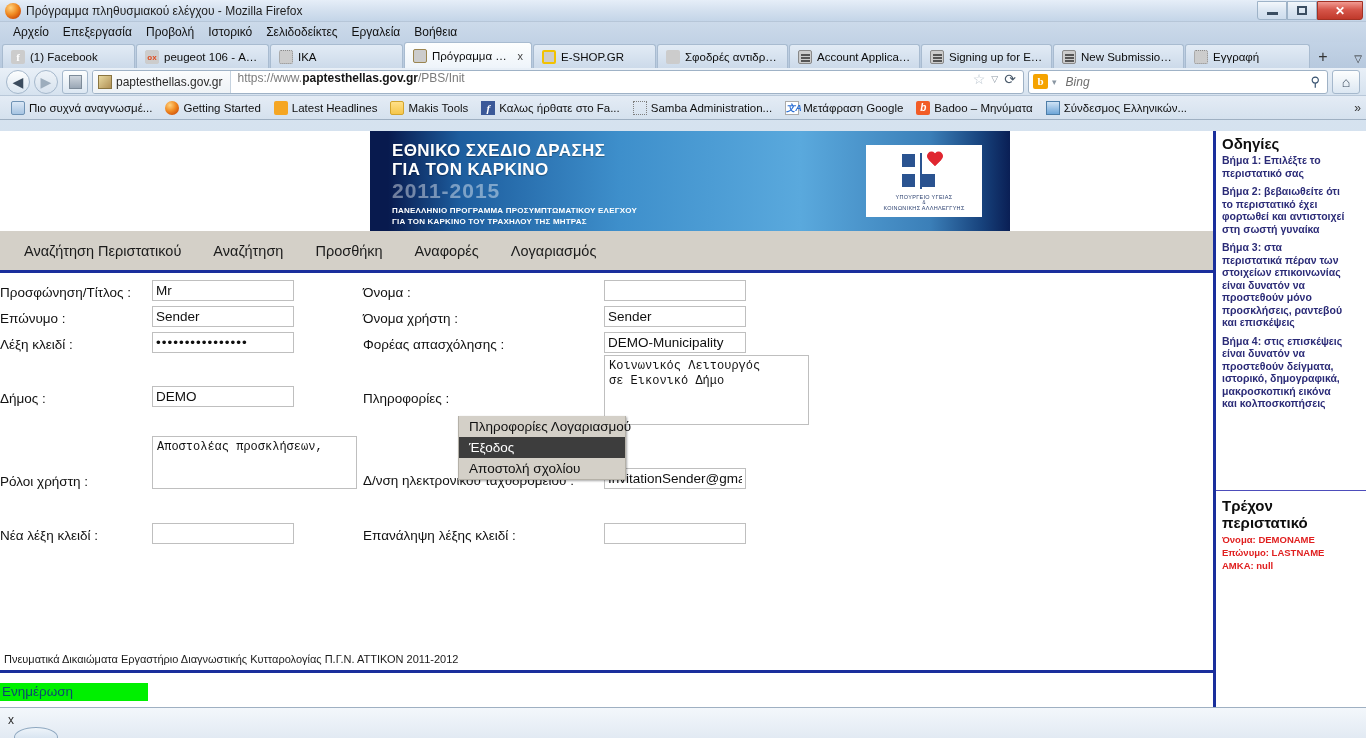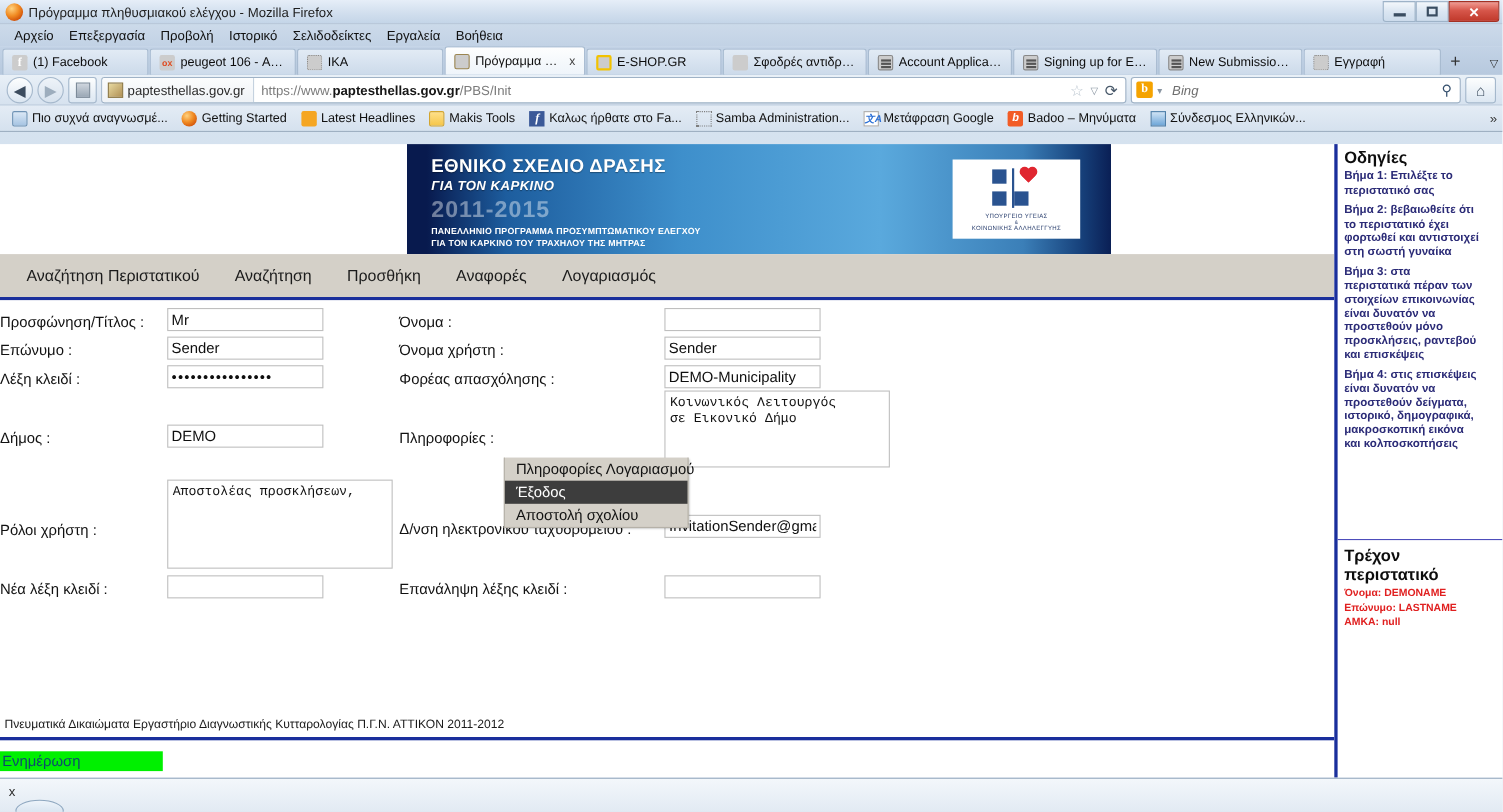--- a/index.html
+++ b/index.html
@@ -128,21 +128,21 @@
   .navcirc.fwd { background: linear-gradient(to bottom,#eef3f8,#d7e2ee); color:#9dadbd; }
   .navsq {
     width: 26px; height: 24px; border-radius: 3px;
     background: linear-gradient(to bottom,#fdfefe,#dce7f2);
     border: 1px solid #a5b8cc;
     display:flex;align-items:center;justify-content:center;
   }
   .urlbar {
     flex: 1; height: 24px;
     background: #fff; border: 1px solid #9fb2c6; border-radius: 3px;
-    display: flex; align-items: center; font-size: 12px;
+    display: flex; align-items: flex-start; font-size: 12px;
     overflow: hidden;
   }
   .idbox {
     display:flex;align-items:center;gap:4px;
     padding: 0 7px 0 5px; height: 100%;
     background: linear-gradient(to bottom,#fbfcfd,#eef2f6);
     border-right: 1px solid #c5d2df;
     color: #2b2b2b; font-size: 12px; white-space: nowrap;
   }
   .idicon { width:14px;height:14px;background:linear-gradient(135deg,#e8d9a0,#b09055);border:1px solid #8a7540;flex:none;}
@@ -215,22 +215,22 @@
         #0a1f55 640px);
     position: relative;
     margin-left: 370px;
     width: 640px;
     color: #fff;
     overflow: hidden;
   }
   .banner-left { padding: 10px 0 0 22px; }
   .bn1 { font-size: 17px; font-weight: bold; letter-spacing: .4px; line-height: 19px;
          text-shadow: 0 1px 1px rgba(0,0,0,.35); }
-  .bn2 { font-size: 12px; font-weight: bold; letter-spacing: .4px; line-height: 19px;
-         text-shadow: 0 1px 1px rgba(0,0,0,.35); font-style: italic; }
+  .bn2 { font-size: 17px; font-weight: bold; letter-spacing: .4px; line-height: 19px;
+         text-shadow: 0 1px 1px rgba(0,0,0,.35); }
   .bn3 { font-size: 21px; font-weight: bold; letter-spacing: 1px; line-height: 23px;
          color: rgba(255,255,255,.42); }
   .bn4 { font-size: 8px; font-weight: bold; line-height: 11px; margin-top: 3px; letter-spacing:.2px;}
   .banner-logo {
     position: absolute; right: 28px; top: 14px;
     width: 116px; height: 72px; background: #fff;
     display:flex; flex-direction:column; align-items:center; justify-content:center;
   }
   .logo-art { position: relative; width: 56px; height: 40px; }
   .sq { position:absolute; width:13px;height:13px; background:#2a5390; }
@@ -550,21 +550,21 @@
       <span class="lbl" style="left:0;top:38px">Επώνυμο :</span>
       <input class="fld" style="left: 152px; top: 33px; width: 142px;" value="Sender">
 
       <span class="lbl" style="left:0;top:64px">Λέξη κλειδί :</span>
       <input class="fld pw" style="left: 152px; top: 59px; width: 142px;" value="••••••••••••••••">
 
       <span class="lbl" style="left:0;top:118px">Δήμος :</span>
       <input class="fld" style="left: 152px; top: 113px; width: 142px;" value="DEMO">
 
       <span class="lbl" style="left:0;top:201px">Ρόλοι χρήστη :</span>
-      <textarea class="fld" style="left: 152px; top: 163px; width: 205px; height: 81px;">Αποστολέας προσκλήσεων,</textarea>
+      <textarea class="fld" style="left: 152px; top: 163px; width: 205px; height: 53px;">Αποστολέας προσκλήσεων,</textarea>
 
       <span class="lbl" style="left:0;top:255px">Νέα λέξη κλειδί :</span>
       <input class="fld" style="left: 152px; top: 250px; width: 142px;" value="">
 
       <span class="lbl" style="left:363px;top:12px">Όνομα :</span>
       <input class="fld" style="left: 604px; top: 7px; width: 142px;" value="">
 
       <span class="lbl" style="left:363px;top:38px">Όνομα χρήστη :</span>
       <input class="fld" style="left: 604px; top: 33px; width: 142px;" value="Sender">
 

